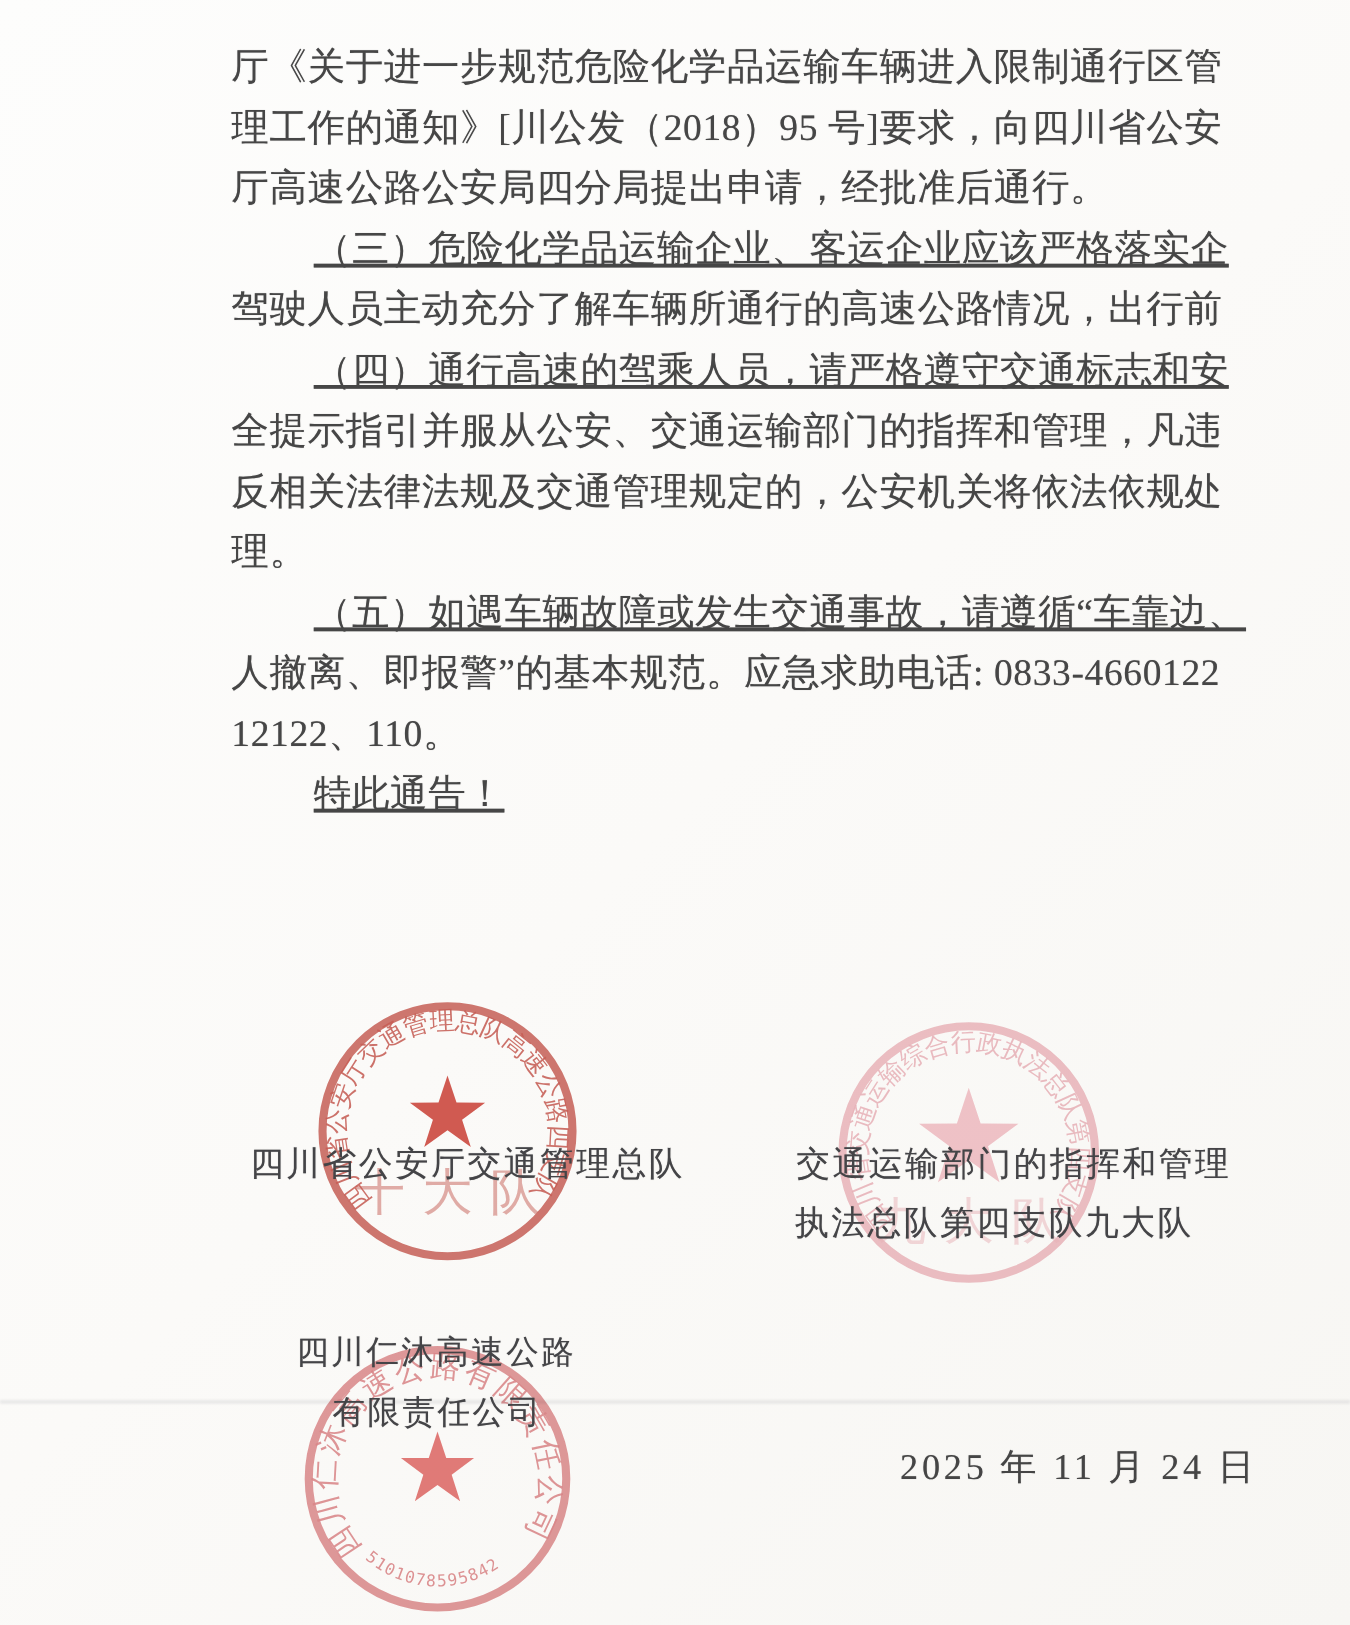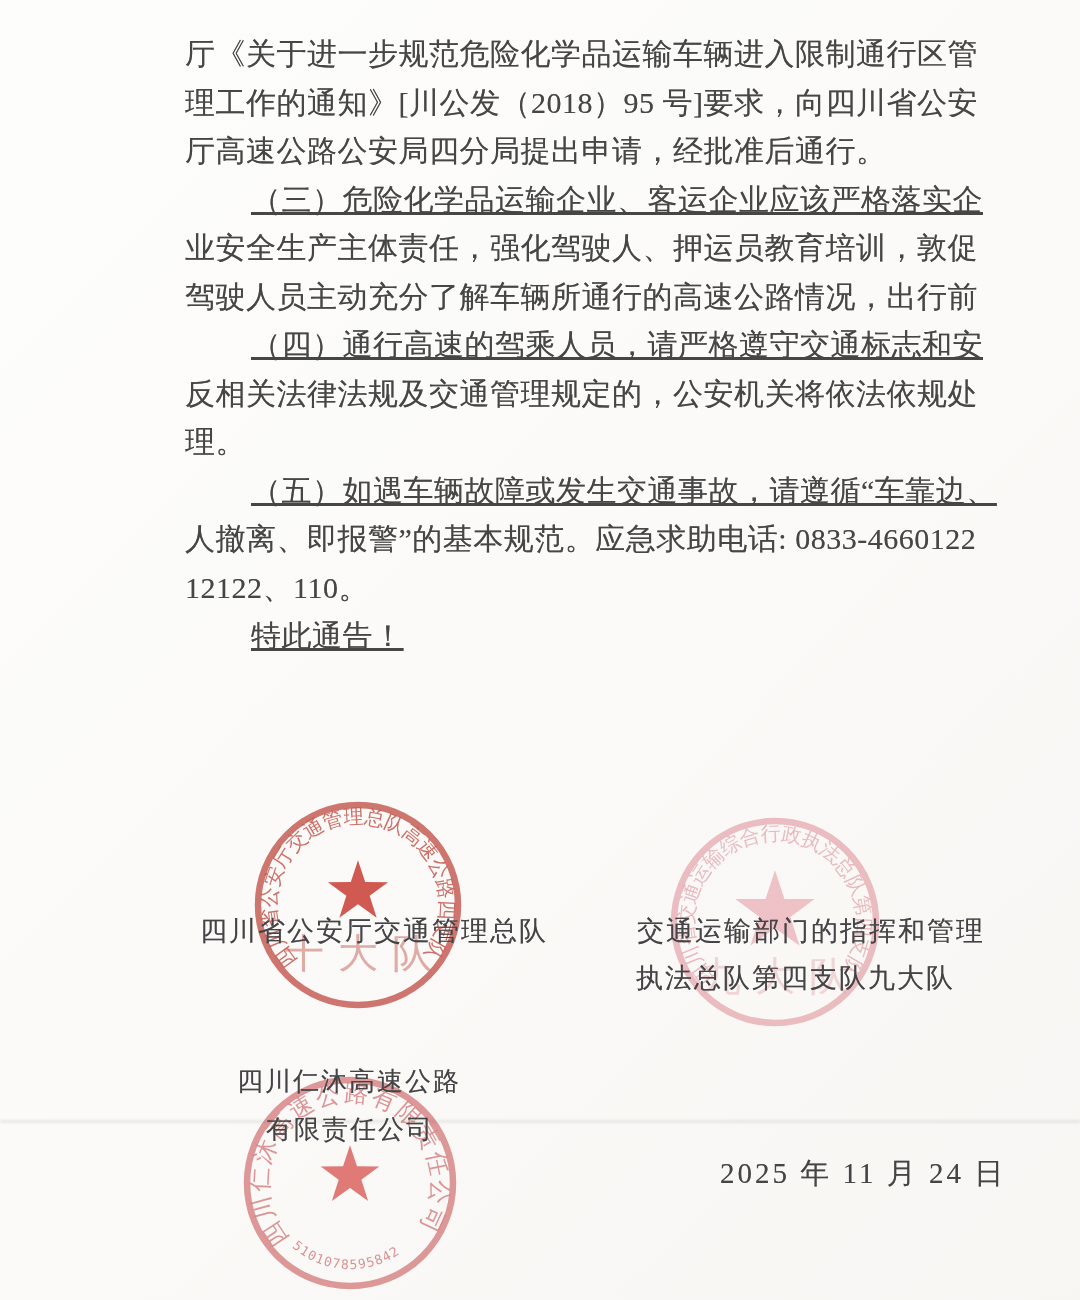--- a/index.html
+++ b/index.html
@@ -98,23 +98,23 @@
 
 <div class="page">
 
   <div class="crease"></div>
 
   <div class="body-text">
     <div class="line">厅《关于进一步规范危险化学品运输车辆进入限制通行区管</div>
     <div class="line">理工作的通知》[川公发（2018）95 号]要求，向四川省公安</div>
     <div class="line">厅高速公路公安局四分局提出申请，经批准后通行。</div>
     <div class="line indent">（三）危险化学品运输企业、客运企业应该严格落实企</div>
-    <div class="line">业安全生产主体责任，强化驾驶人、押运员教育培训，敦促</div>
     <div class="line">驾驶人员主动充分了解车辆所通行的高速公路情况，出行前</div>
     <div class="line indent">（四）通行高速的驾乘人员，请严格遵守交通标志和安</div>
+    <div class="line">全提示指引并服从公安、交通运输部门的指挥和管理，凡违</div>
     <div class="line">反相关法律法规及交通管理规定的，公安机关将依法依规处</div>
     <div class="line">理。</div>
     <div class="line indent">（五）如遇车辆故障或发生交通事故，请遵循“车靠边、</div>
     <div class="line">人撤离、即报警”的基本规范。应急求助电话: 0833-4660122</div>
     <div class="line">12122、110。</div>
     <div class="line indent">特此通告！</div>
   </div>
 
   <svg class="seal seal-police" viewBox="-115 -115 230 230">
     <defs>

